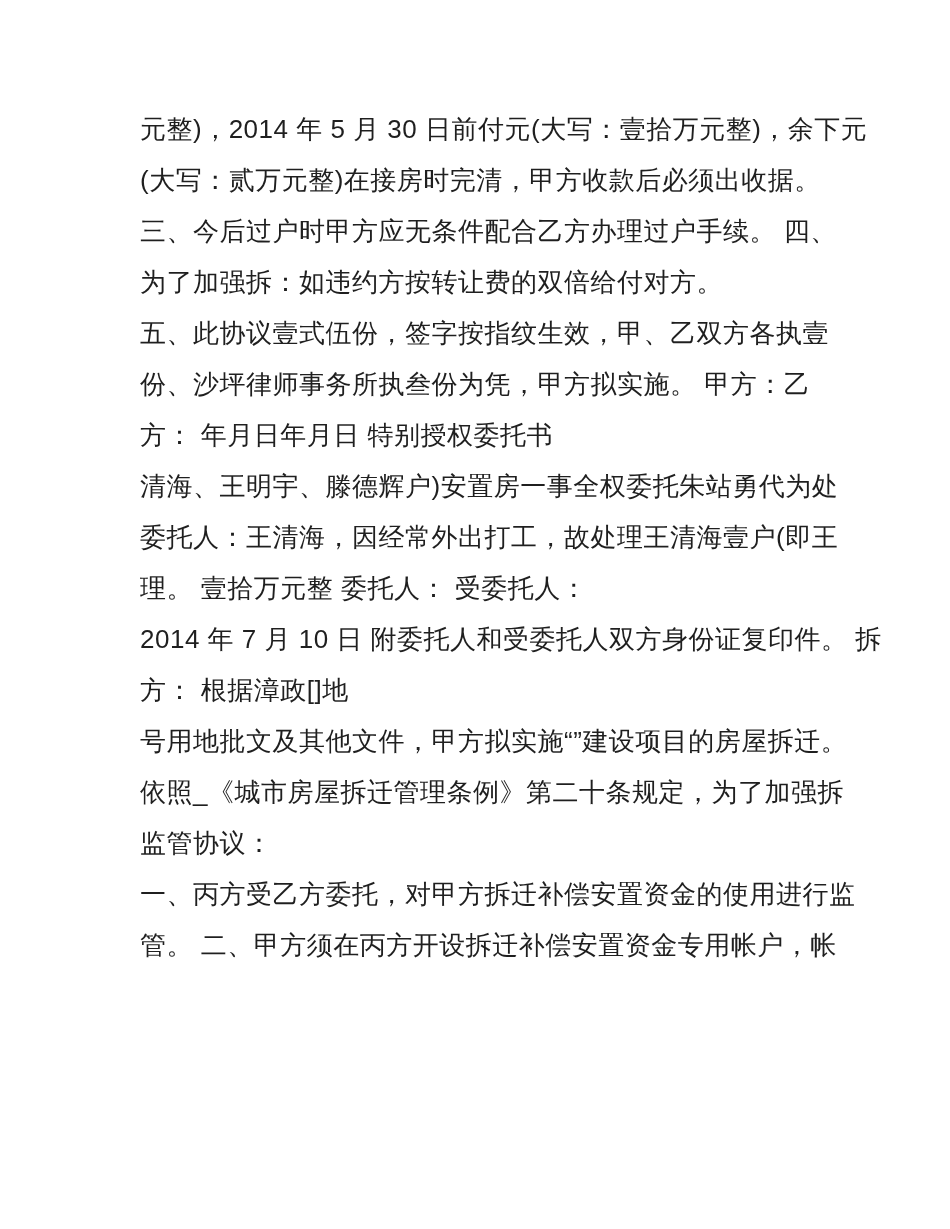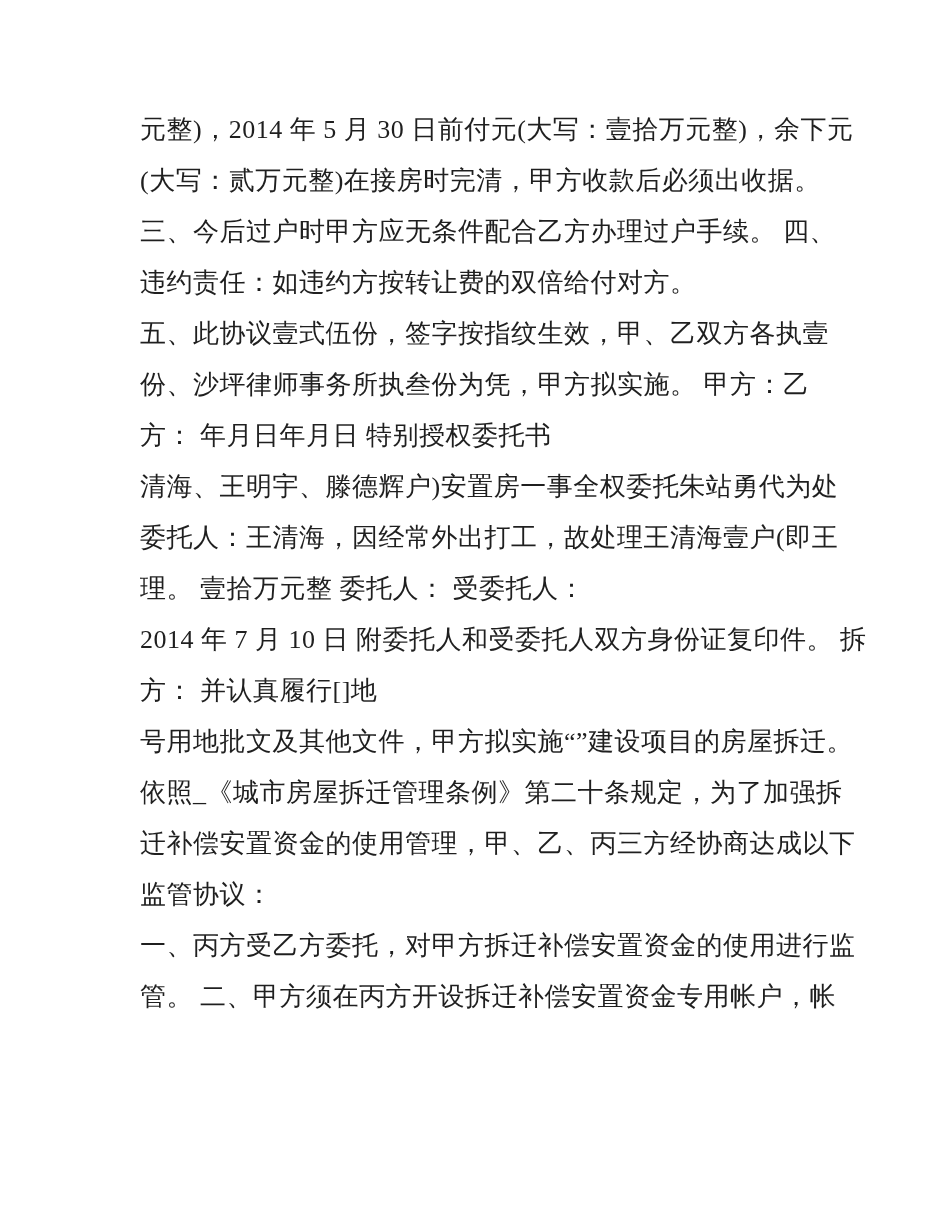--- a/index.html
+++ b/index.html
@@ -7,21 +7,21 @@
     width: 950px;
     height: 1229px;
     background: #ffffff;
     overflow: hidden;
   }
   .page {
     position: relative;
     width: 950px;
     height: 981px;
     background: #ffffff;
-    font-family: Liberation Serif, serif;
+    font-family: Liberation Sans, sans-serif;
   }
   .text-block {
     position: absolute;
     top: 104px;
     left: 140px;
     width: 740px;
   }
   .doc-line {
     height: 51px;
     line-height: 51px;
@@ -33,29 +33,28 @@
   }
 </style>
 </head>
 <body>
 
 <div class="page">
   <div class="text-block">
     <div class="doc-line">元整)，2014 年 5 月 30 日前付元(大写：壹拾万元整)，余下元</div>
     <div class="doc-line">(大写：贰万元整)在接房时完清，甲方收款后必须出收据。</div>
     <div class="doc-line">三、今后过户时甲方应无条件配合乙方办理过户手续。 四、</div>
-    <div class="doc-line">违约责任：如违约方按转让费的双倍给付对方。</div>
+    <div class="doc-line">为了加强拆：如违约方按转让费的双倍给付对方。</div>
     <div class="doc-line">五、此协议壹式伍份，签字按指纹生效，甲、乙双方各执壹</div>
     <div class="doc-line">份、沙坪律师事务所执叁份为凭，甲方拟实施。 甲方：乙</div>
     <div class="doc-line">方： 年月日年月日 特别授权委托书</div>
     <div class="doc-line">清海、王明宇、滕德辉户)安置房一事全权委托朱站勇代为处</div>
     <div class="doc-line">委托人：王清海，因经常外出打工，故处理王清海壹户(即王</div>
     <div class="doc-line">理。 壹拾万元整 委托人： 受委托人：</div>
     <div class="doc-line">2014 年 7 月 10 日 附委托人和受委托人双方身份证复印件。 拆</div>
-    <div class="doc-line">方： 并认真履行[]地</div>
+    <div class="doc-line">方： 根据漳政[]地</div>
     <div class="doc-line">号用地批文及其他文件，甲方拟实施“”建设项目的房屋拆迁。</div>
     <div class="doc-line">依照_《城市房屋拆迁管理条例》第二十条规定，为了加强拆</div>
-    <div class="doc-line">迁补偿安置资金的使用管理，甲、乙、丙三方经协商达成以下</div>
     <div class="doc-line">监管协议：</div>
     <div class="doc-line">一、丙方受乙方委托，对甲方拆迁补偿安置资金的使用进行监</div>
     <div class="doc-line">管。 二、甲方须在丙方开设拆迁补偿安置资金专用帐户，帐</div>
   </div>
 </div>
 
 </body></html>

